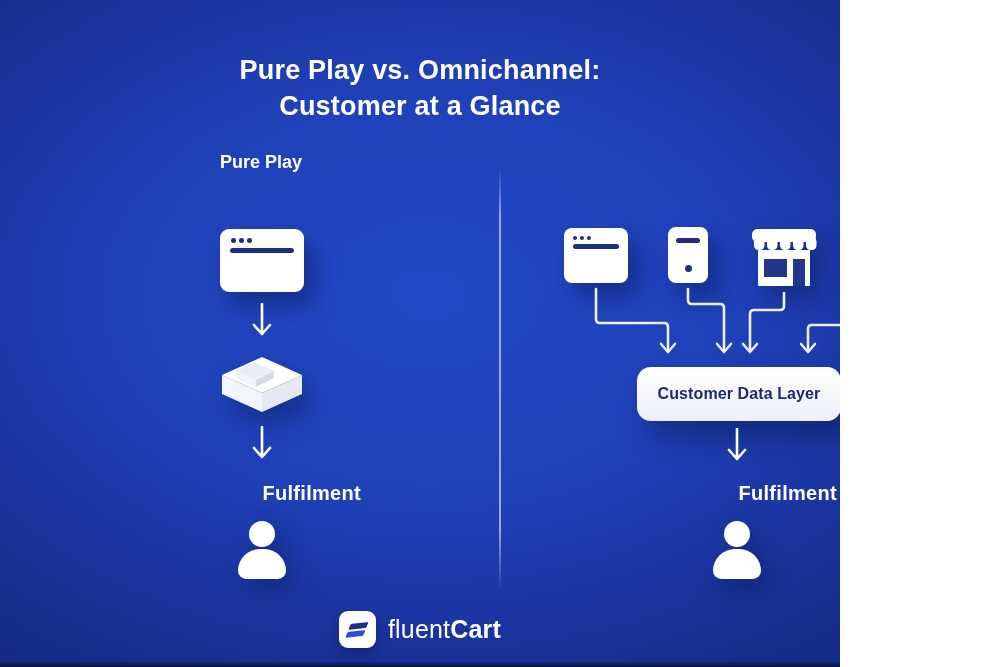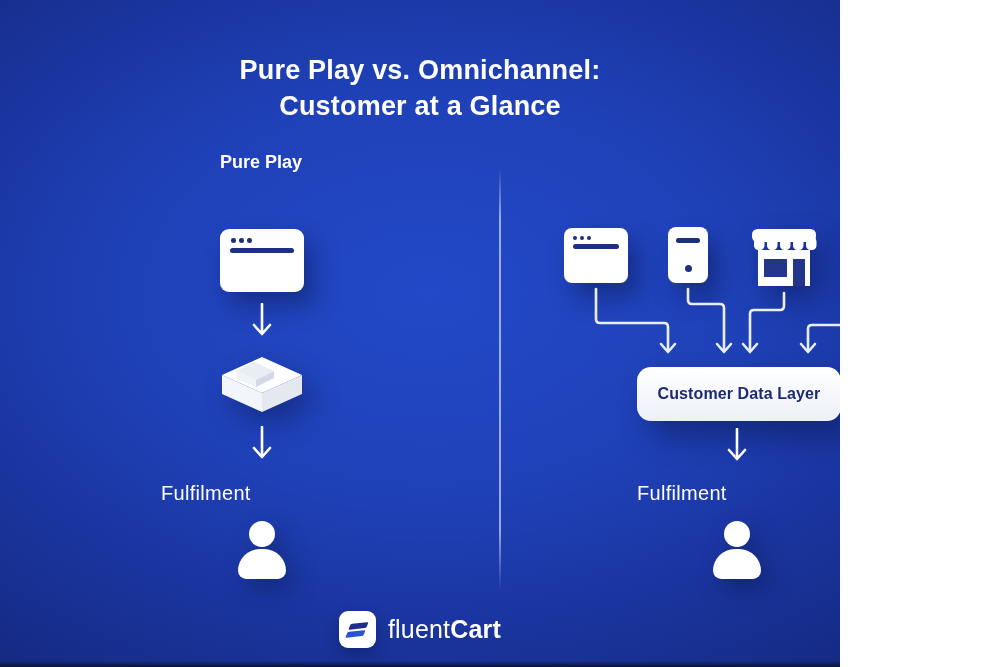--- a/index.html
+++ b/index.html
@@ -18,22 +18,22 @@
     position:absolute;left:0;right:0;top:52px;text-align:center;color:#ffffff;
     font-size:27px;font-weight:700;line-height:36px;letter-spacing:.2px;
   }
   .col-heading{
     position:absolute;width:220px;text-align:center;color:#ffffff;
     font-size:18px;font-weight:700;top:152px;
   }
   .heading-left{left:151px;}
   .heading-right{left:626px;}
   .fulfilment{
-    position:absolute;width:200px;text-align:left;color:#ffffff;
-    font-size:20px;font-weight:400;top:482px;letter-spacing:.3px;
+    position:absolute;width:200px;text-align:right;color:#ffffff;
+    font-size:20px;font-weight:700;top:482px;letter-spacing:.3px;
   }
   .fulfilment-left{left:161px;}
   .fulfilment-right{left:637px;}
 
   .icon-card{position:absolute;background:#ffffff;box-shadow:10px 14px 24px rgba(6,16,60,.40);}
   .dot{position:absolute;border-radius:50%;background:#1e2f82;}
   .bar{position:absolute;border-radius:3px;background:#1e2f82;}
 
   
   .browser-lg{left:220px;top:229px;width:84px;height:63px;border-radius:9px;}

